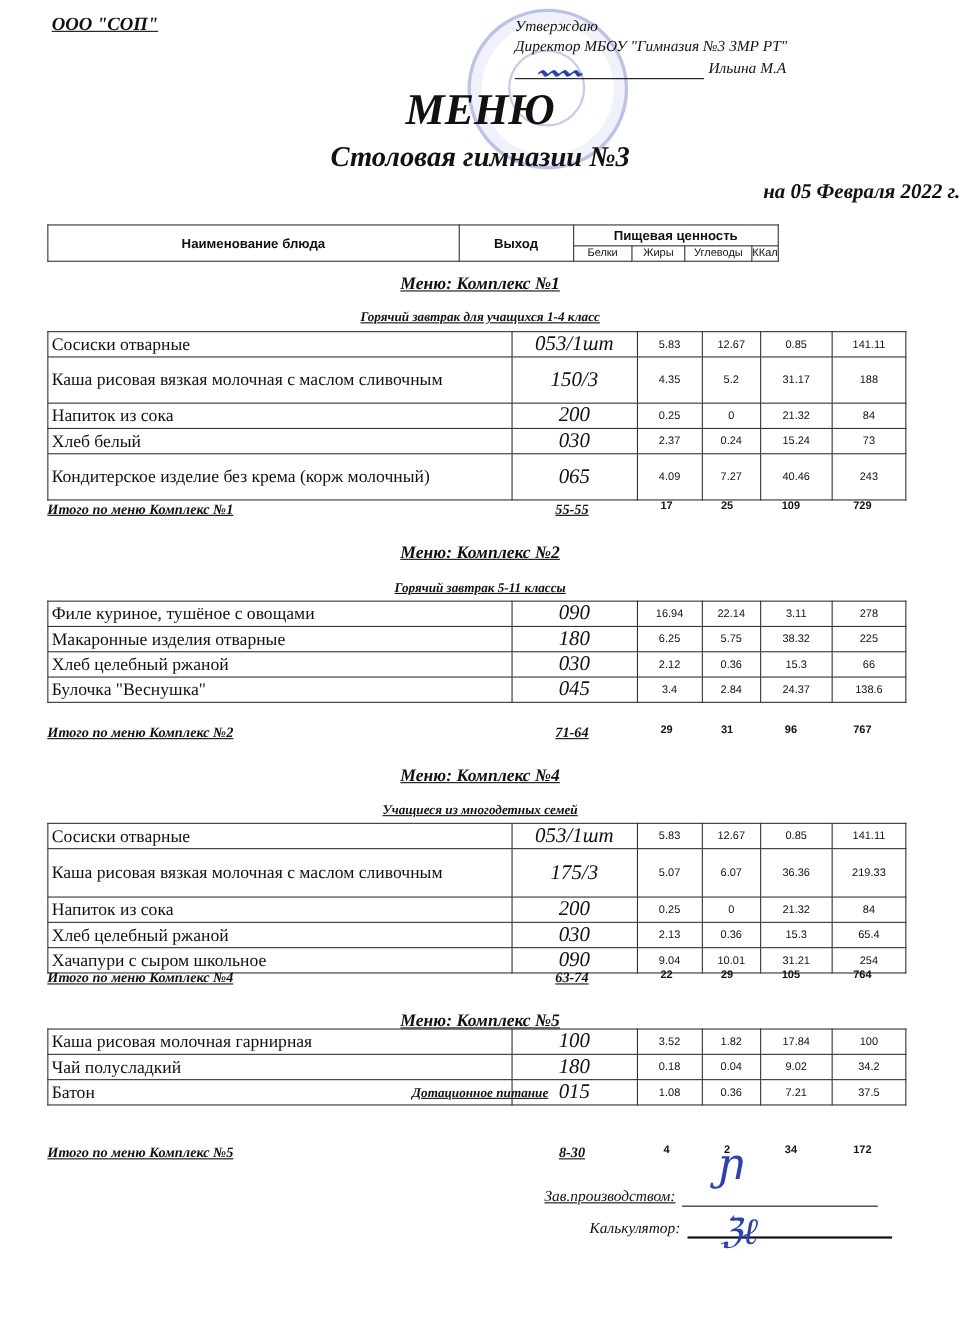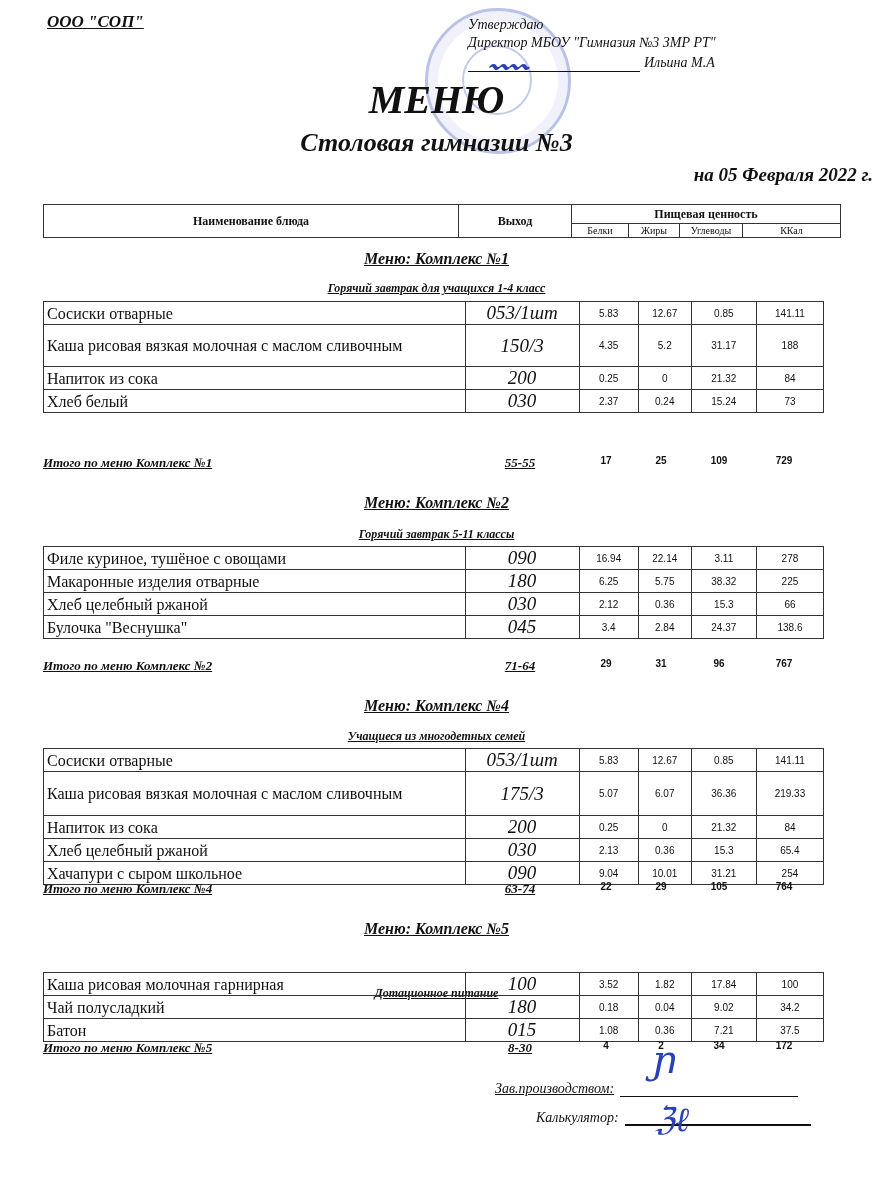--- a/index.html
+++ b/index.html
@@ -9,21 +9,21 @@
   .approve { left: 468px; top: 16px; font-size: 14px; font-style: italic; line-height: 18px; }
   .approve .name-line { display: flex; align-items: flex-end; margin-top: 2px; }
   .approve .sig-line { width: 172px; border-bottom: 1px solid #111; height: 14px; margin-right: 4px; }
   .stamp { left: 425px; top: 8px; width: 140px; height: 140px; border-radius: 50%; border: 3px solid rgba(60,80,190,0.35); box-shadow: inset 0 0 0 10px rgba(60,80,190,0.08); }
   .stamp-inner { position: absolute; left: 34px; top: 34px; width: 66px; height: 66px; border-radius: 50%; border: 2px solid rgba(60,80,190,0.3); }
   .title { left: 0; width: 873px; text-align: center; top: 76px; font-size: 40px; font-weight: bold; font-style: italic; }
   .subtitle { left: 0; width: 873px; text-align: center; top: 128px; font-size: 26px; font-weight: bold; font-style: italic; }
   .date { left: 0; width: 873px; text-align: right; top: 164px; font-size: 19px; font-weight: bold; font-style: italic; }
 
   table { border-collapse: collapse; }
-  .hdr { left: 43px; top: 204px; width: 798px; font-family: Liberation Serif, serif; padding-left: 22px; }
+  .hdr { left: 43px; top: 204px; width: 665px; font-family: Liberation Sans, sans-serif; padding-left: 22px; }
   .hdr td { border: 1.5px solid #333; text-align: center; padding: 0; }
   .hdr .big { font-weight: bold; font-size: 12px; }
   .hdr .small { font-size: 10px; height: 13px; }
 
   .sec-title { left: 0; width: 873px; text-align: center; font-size: 16px; font-weight: bold; font-style: italic; text-decoration: underline; }
   .sec-sub { left: 0; width: 873px; text-align: center; font-size: 12px; font-weight: bold; font-style: italic; text-decoration: underline; }
 
   .menu { left: 43px; width: 781px; }
   .menu td { border: 1.5px solid #333; padding: 0 3px; }
   .menu td.dish { width: 414px; font-size: 16px; line-height: 19px; }
@@ -107,20 +107,28 @@
     <td class="num n4">84</td>
   </tr>
   <tr style="height:21px;">
     <td class="dish">Хлеб белый</td>
     <td class="out">030</td>
     <td class="num n1">2.37</td>
     <td class="num n2">0.24</td>
     <td class="num n3">15.24</td>
     <td class="num n4">73</td>
   </tr>
+  <tr style="height:42px;">
+    <td class="dish">Кондитерское изделие без крема (корж молочный)</td>
+    <td class="out">065</td>
+    <td class="num n1">4.09</td>
+    <td class="num n2">7.27</td>
+    <td class="num n3">40.46</td>
+    <td class="num n4">243</td>
+  </tr>
 </tbody>
   </table>
 <div class="abs total" style="top:455px;">
   <span class="tlabel">Итого по меню Комплекс №1</span>
   <span class="tout">55-55</span>
   <span class="tnum" style="width:58px;">17</span>
   <span class="tnum" style="width:52px;">25</span>
   <span class="tnum" style="width:64px;">109</span>
   <span class="tnum" style="width:66px;">729</span>
 </div>
@@ -222,21 +230,21 @@
   <span class="tlabel">Итого по меню Комплекс №4</span>
   <span class="tout">63-74</span>
   <span class="tnum" style="width:58px;">22</span>
   <span class="tnum" style="width:52px;">29</span>
   <span class="tnum" style="width:64px;">105</span>
   <span class="tnum" style="width:66px;">764</span>
 </div>
 
 <div class="abs sec-title" style="top:920px;">Меню: Комплекс №5</div>
 <div class="abs sec-sub" style="top:986px;">Дотационное питание</div>
-<table class="abs menu" style="top:972px;">
+<table class="abs menu" style="top:935px;">
   <tbody>
       <tr style="height:22px;">
     <td class="dish">Каша рисовая молочная гарнирная</td>
     <td class="out">100</td>
     <td class="num n1">3.52</td>
     <td class="num n2">1.82</td>
     <td class="num n3">17.84</td>
     <td class="num n4">100</td>
   </tr>
   <tr style="height:22px;">

